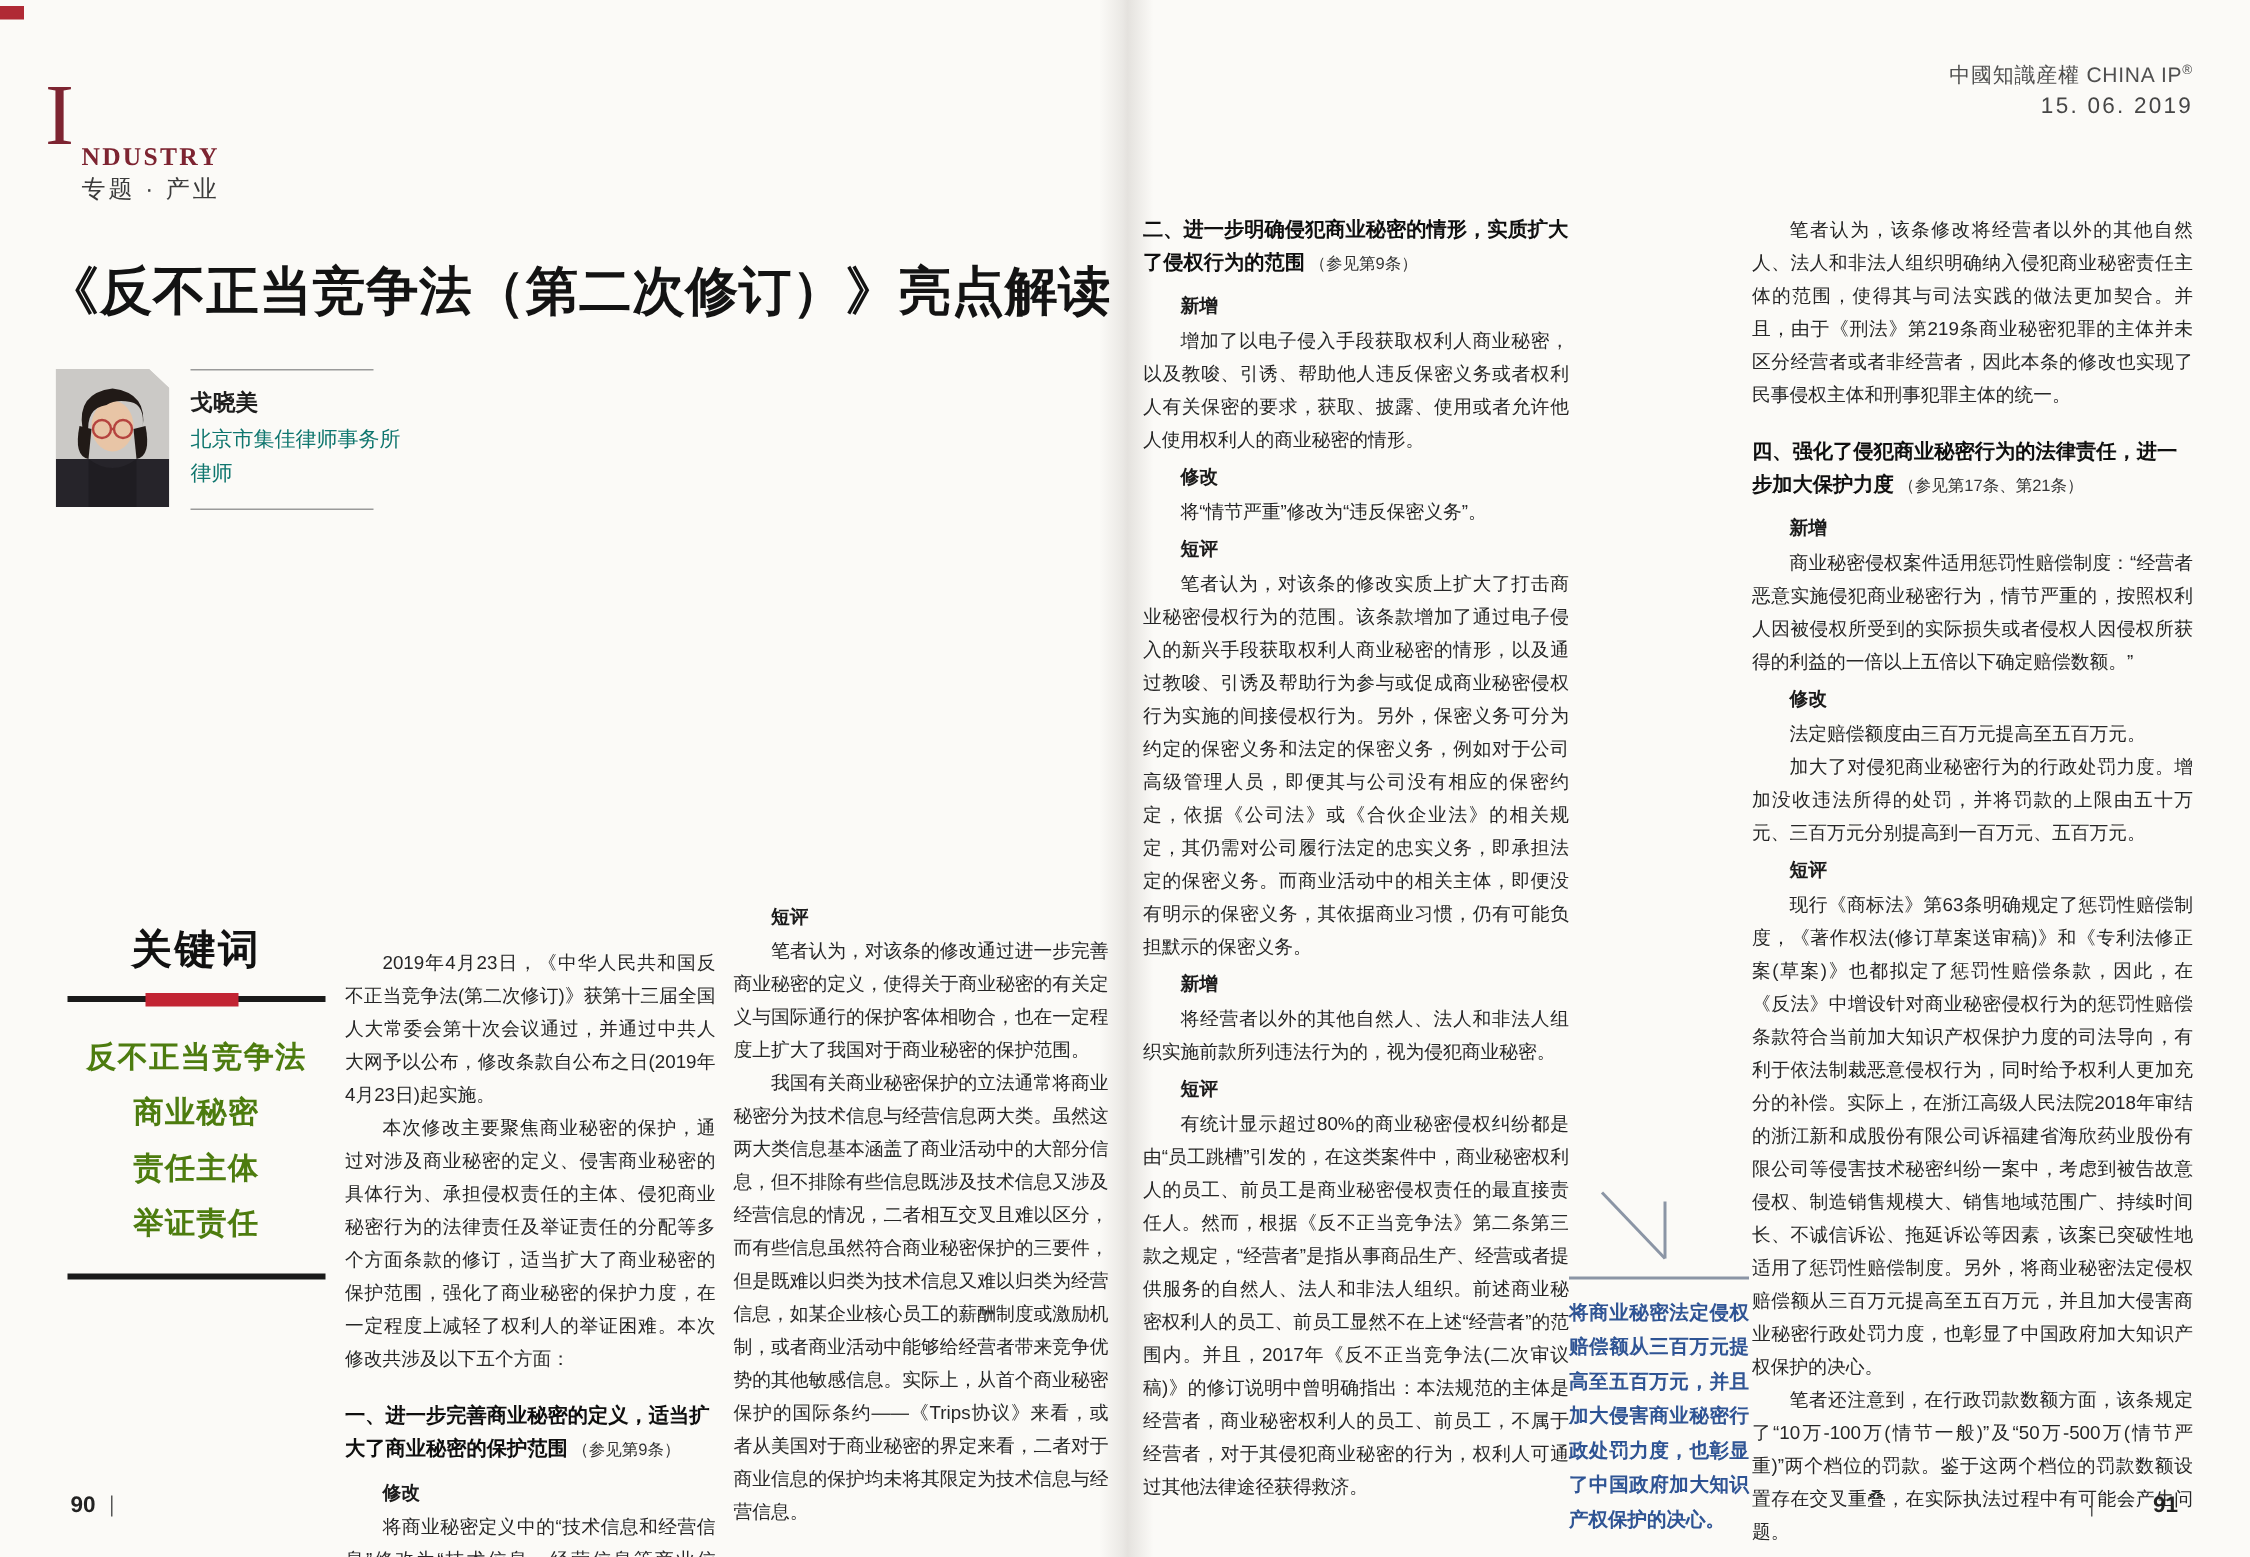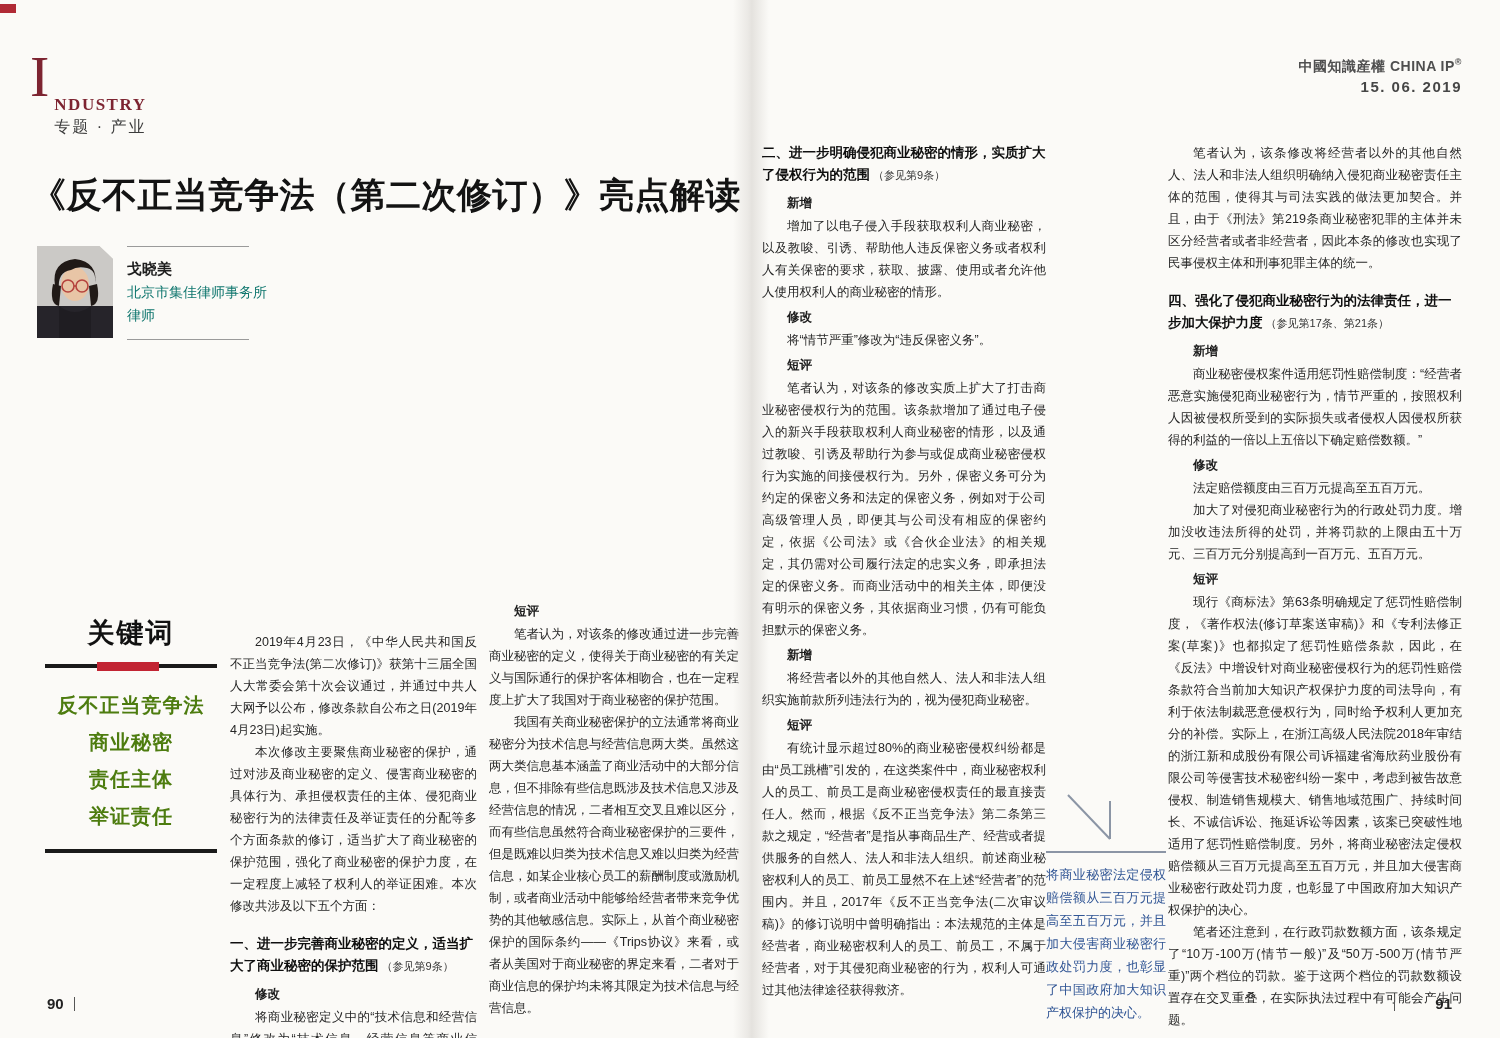--- a/index.html
+++ b/index.html
@@ -35,42 +35,42 @@
   
   .kwbox{position:absolute;left:45px;top:615px;width:172px;text-align:center;}
   .kw-head{font-size:27px;font-weight:700;color:#111;letter-spacing:2px;}
   .kw-rule{position:relative;height:10px;margin:10px 0 16px 0;}
   .kw-rule .black{position:absolute;left:0;right:0;top:3px;height:4px;background:#1a1a1a;}
   .kw-rule .red{position:absolute;left:52px;width:62px;top:1px;height:9px;background:#c22433;}
   .kw-item{font-size:20px;font-weight:700;color:#4d7c0f;line-height:37px;letter-spacing:1px;}
   .kw-bottom{height:4px;background:#1a1a1a;margin-top:14px;}
 
   
-  .masthead{position:absolute;right:38px;top:52px;text-align:right;color:#555;font-weight:bold;}
+  .masthead{position:absolute;right:38px;top:36px;text-align:right;color:#555;}
   .masthead .brand{font-size:14px;letter-spacing:.5px;line-height:20px;color:#4f4f4f;}
   .masthead .brand sup{font-size:9px;}
   .masthead .date{font-size:15px;letter-spacing:1.5px;color:#464646;line-height:22px;}
 
   
   .col{position:absolute;font-size:12.5px;line-height:22px;text-align:justify;color:#262626;}
   .col-l1{left:230px;top:631px;width:247px;}
   .col-l2{left:489px;top:597px;width:250px;}
   .col-r1{left:762px;top:142px;width:284px;}
   .col-r2{left:1168px;top:142px;width:294px;}
   .para{text-indent:2em;margin:0;}
   .sec-heading{font-size:13.5px;font-weight:700;color:#0f0f0f;line-height:22px;margin:16px 0 6px 0;text-align:left;}
   .sec-heading .ref{font-size:11px;font-weight:400;color:#333;}
   .sub-label{font-weight:700;padding-left:2em;margin:3px 0 1px 0;color:#1b1b1b;}
   .col-r1 .sec-heading:first-child, .col-r2 .sec-heading:first-child{margin-top:0;}
 
   
   .pull-quote{position:absolute;left:1046px;top:793px;width:120px;}
   .pq-arrow{display:block;margin-left:18px;}
   .pq-rule{height:2px;background:#8b95a5;margin:6px 0 10px 0;}
-  .pq-text{color:#2f5494;font-weight:400;font-size:13px;line-height:23px;text-align:justify;}
+  .pq-text{color:#2f5494;font-weight:700;font-size:13px;line-height:23px;text-align:justify;}
 
   
   .folio{position:absolute;bottom:26px;font-size:15px;font-weight:700;color:#222;display:flex;align-items:center;gap:10px;}
   .folio-left{left:47px;}
   .folio-right{right:48px;gap:40px;}
   .folio .bar{display:inline-block;width:1.5px;height:14px;background:#555;}
 </style>
 </head>
 <body>
 

